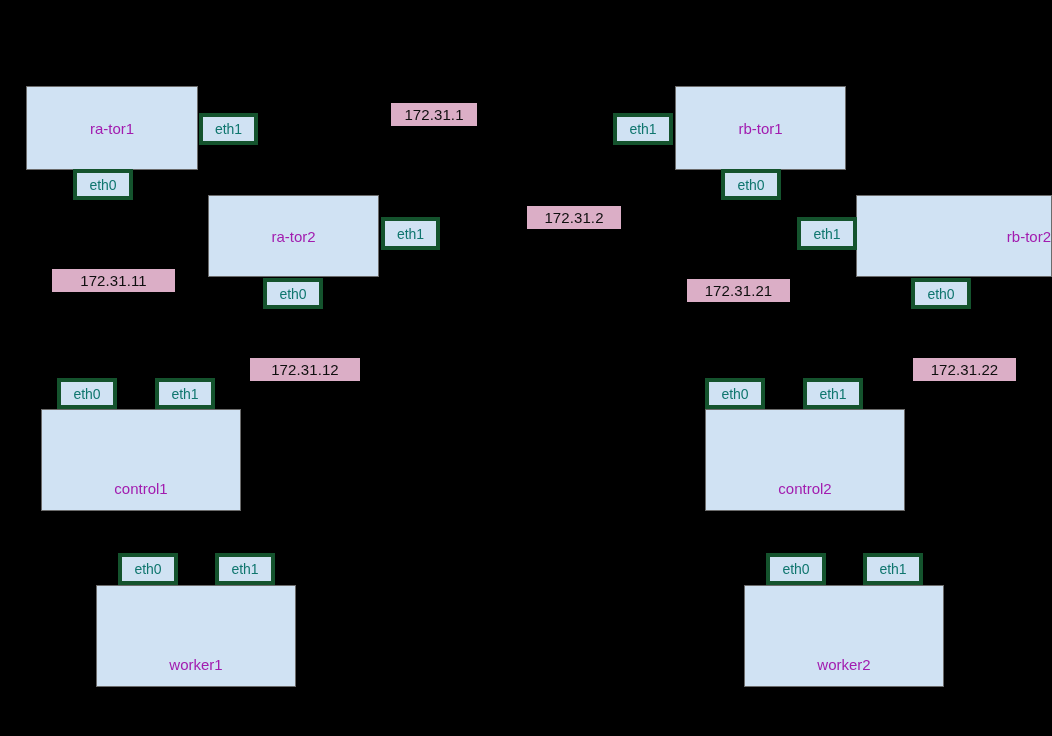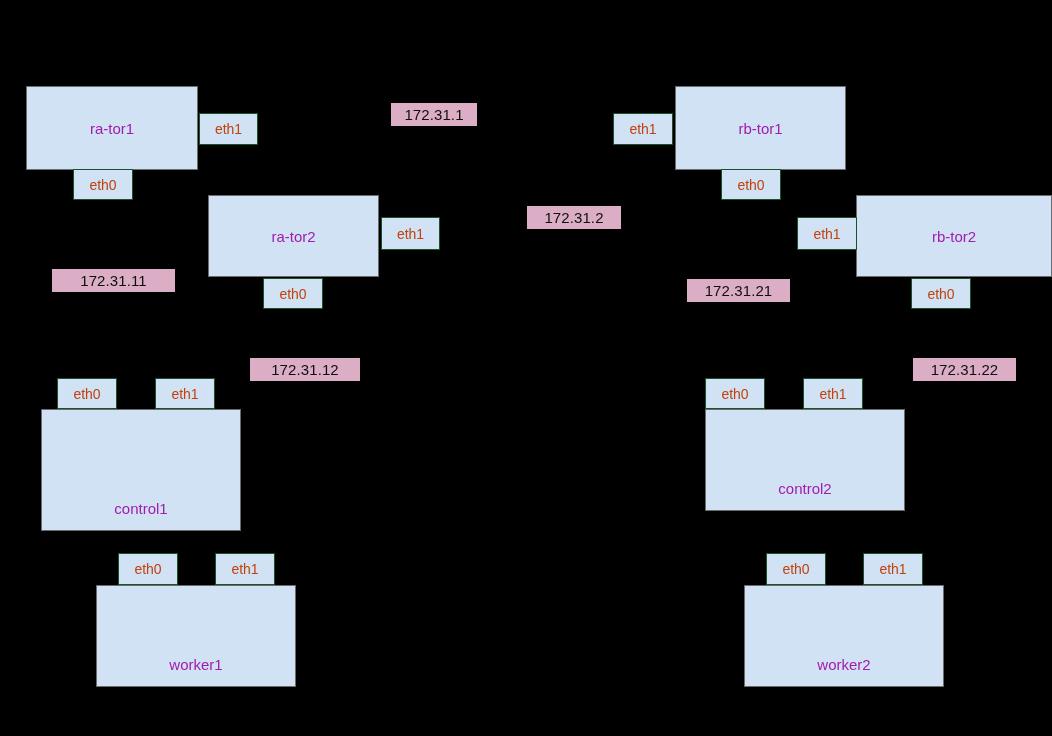--- a/index.html
+++ b/index.html
@@ -34,26 +34,26 @@
     padding-bottom: 14px;
   }
   .node-label {
     pointer-events: none;
     white-space: nowrap;
   }
   
   .iface {
     position: absolute;
     background: #d0e2f3;
-    border: 1px solid #14532d;
+    border: 4px solid #14532d;
     box-sizing: border-box;
     display: flex;
     align-items: center;
     justify-content: center;
-    color: #c2410c;
+    color: #0f766e;
     font-size: 14px;
     line-height: 1;
     white-space: nowrap;
   }
   
   .netlabel {
     position: absolute;
     background: #dbaec6;
     box-sizing: border-box;
     display: flex;
@@ -73,24 +73,24 @@
 
 <div class="node" style="left: 26px; top: 86px; width: 172px; height: 84px;">
       <span class="node-label">ra-tor1</span>
     </div>
     <div class="node" style="left: 208px; top: 195px; width: 171px; height: 82px;">
       <span class="node-label">ra-tor2</span>
     </div>
     <div class="node" style="left: 675px; top: 86px; width: 171px; height: 84px;">
       <span class="node-label">rb-tor1</span>
     </div>
-    <div class="node" style="left: 856px; top: 195px; width: 196px; height: 82px;">
+    <div class="node" style="left: 856px; top: 195px; width: 196px; height: 82px; justify-content: flex-end;">
       <span class="node-label">rb-tor2</span>
     </div>
-    <div class="node label-bottom" style="left: 41px; top: 409px; width: 200px; height: 122px;">
+    <div class="node label-bottom" style="left: 41px; top: 409px; width: 200px; height: 102px;">
       <span class="node-label">control1</span>
     </div>
     <div class="node label-bottom" style="left: 689px; top: 409px; width: 200px; height: 102px; margin-left: 16px;">
       <span class="node-label">control2</span>
     </div>
     <div class="node label-bottom" style="left: 96px; top: 585px; width: 200px; height: 102px;">
       <span class="node-label">worker1</span>
     </div>
     <div class="node label-bottom" style="left: 744px; top: 585px; width: 200px; height: 102px;">
       <span class="node-label">worker2</span>

